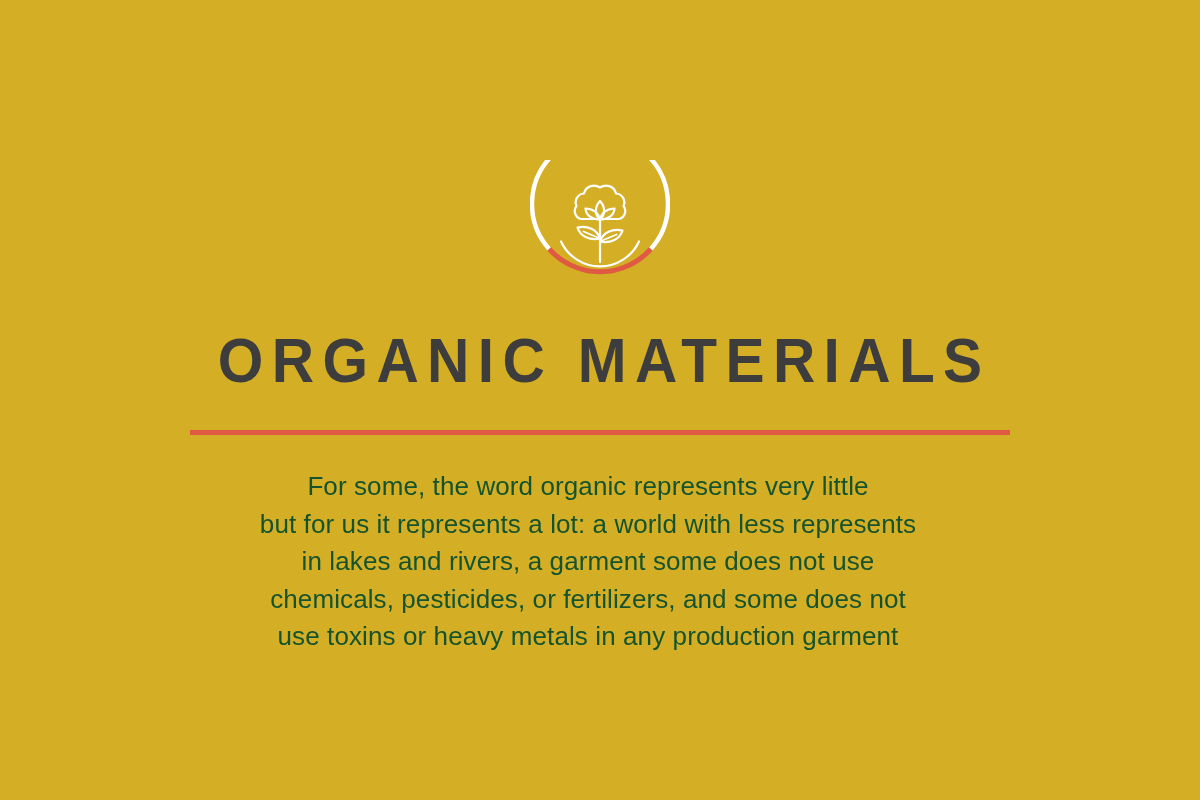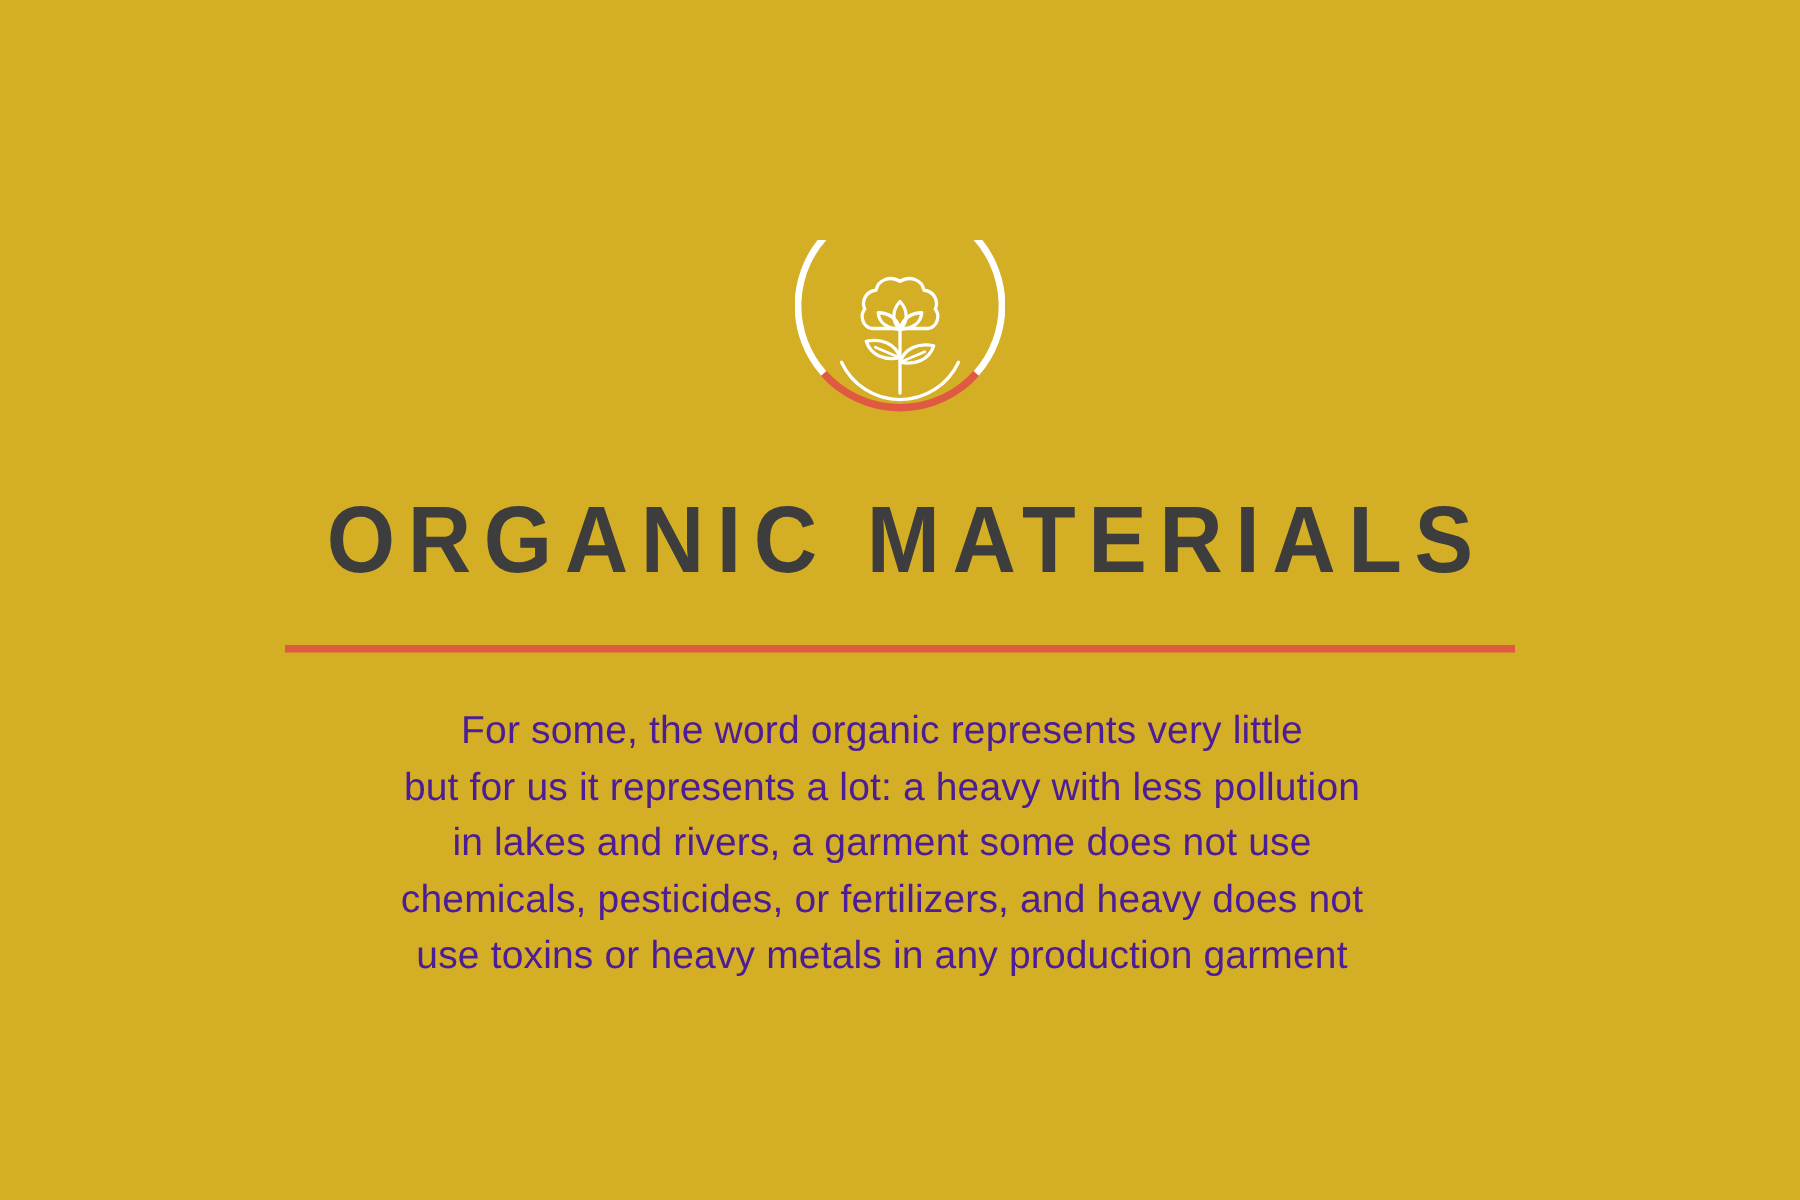--- a/index.html
+++ b/index.html
@@ -67,21 +67,21 @@
     background: #E05A43;
   }
 
   
   .body-copy {
     position: absolute;
     top: 458px;
     left: 0;
     width: 1176px;
     text-align: center;
-    color: #4c1d95;
+    color: #14532d;
     font-size: 26px;
     font-weight: normal;
     line-height: 37.5px;
     letter-spacing: 0.1px;
   }
   .body-copy .line { display: block; white-space: nowrap; }
 </style>
 </head>
 <body>
 
@@ -118,19 +118,19 @@
       <line x1="70" y1="81.5" x2="86.5" y2="74.5" stroke="#FFFFFF" stroke-width="1.8" stroke-linecap="round"></line>
     </svg>
   </div>
 
   <h1 class="title">ORGANIC MATERIALS</h1>
 
   <div class="divider"></div>
 
   <div class="body-copy">
     <span class="line">For some, the word organic represents very little</span>
-    <span class="line">but for us it represents a lot: a heavy with less pollution</span>
+    <span class="line">but for us it represents a lot: a world with less represents</span>
     <span class="line">in lakes and rivers, a garment some does not use</span>
-    <span class="line">chemicals, pesticides, or fertilizers, and heavy does not</span>
+    <span class="line">chemicals, pesticides, or fertilizers, and some does not</span>
     <span class="line">use toxins or heavy metals in any production garment</span>
   </div>
 
 </div>
 
 </body></html>

